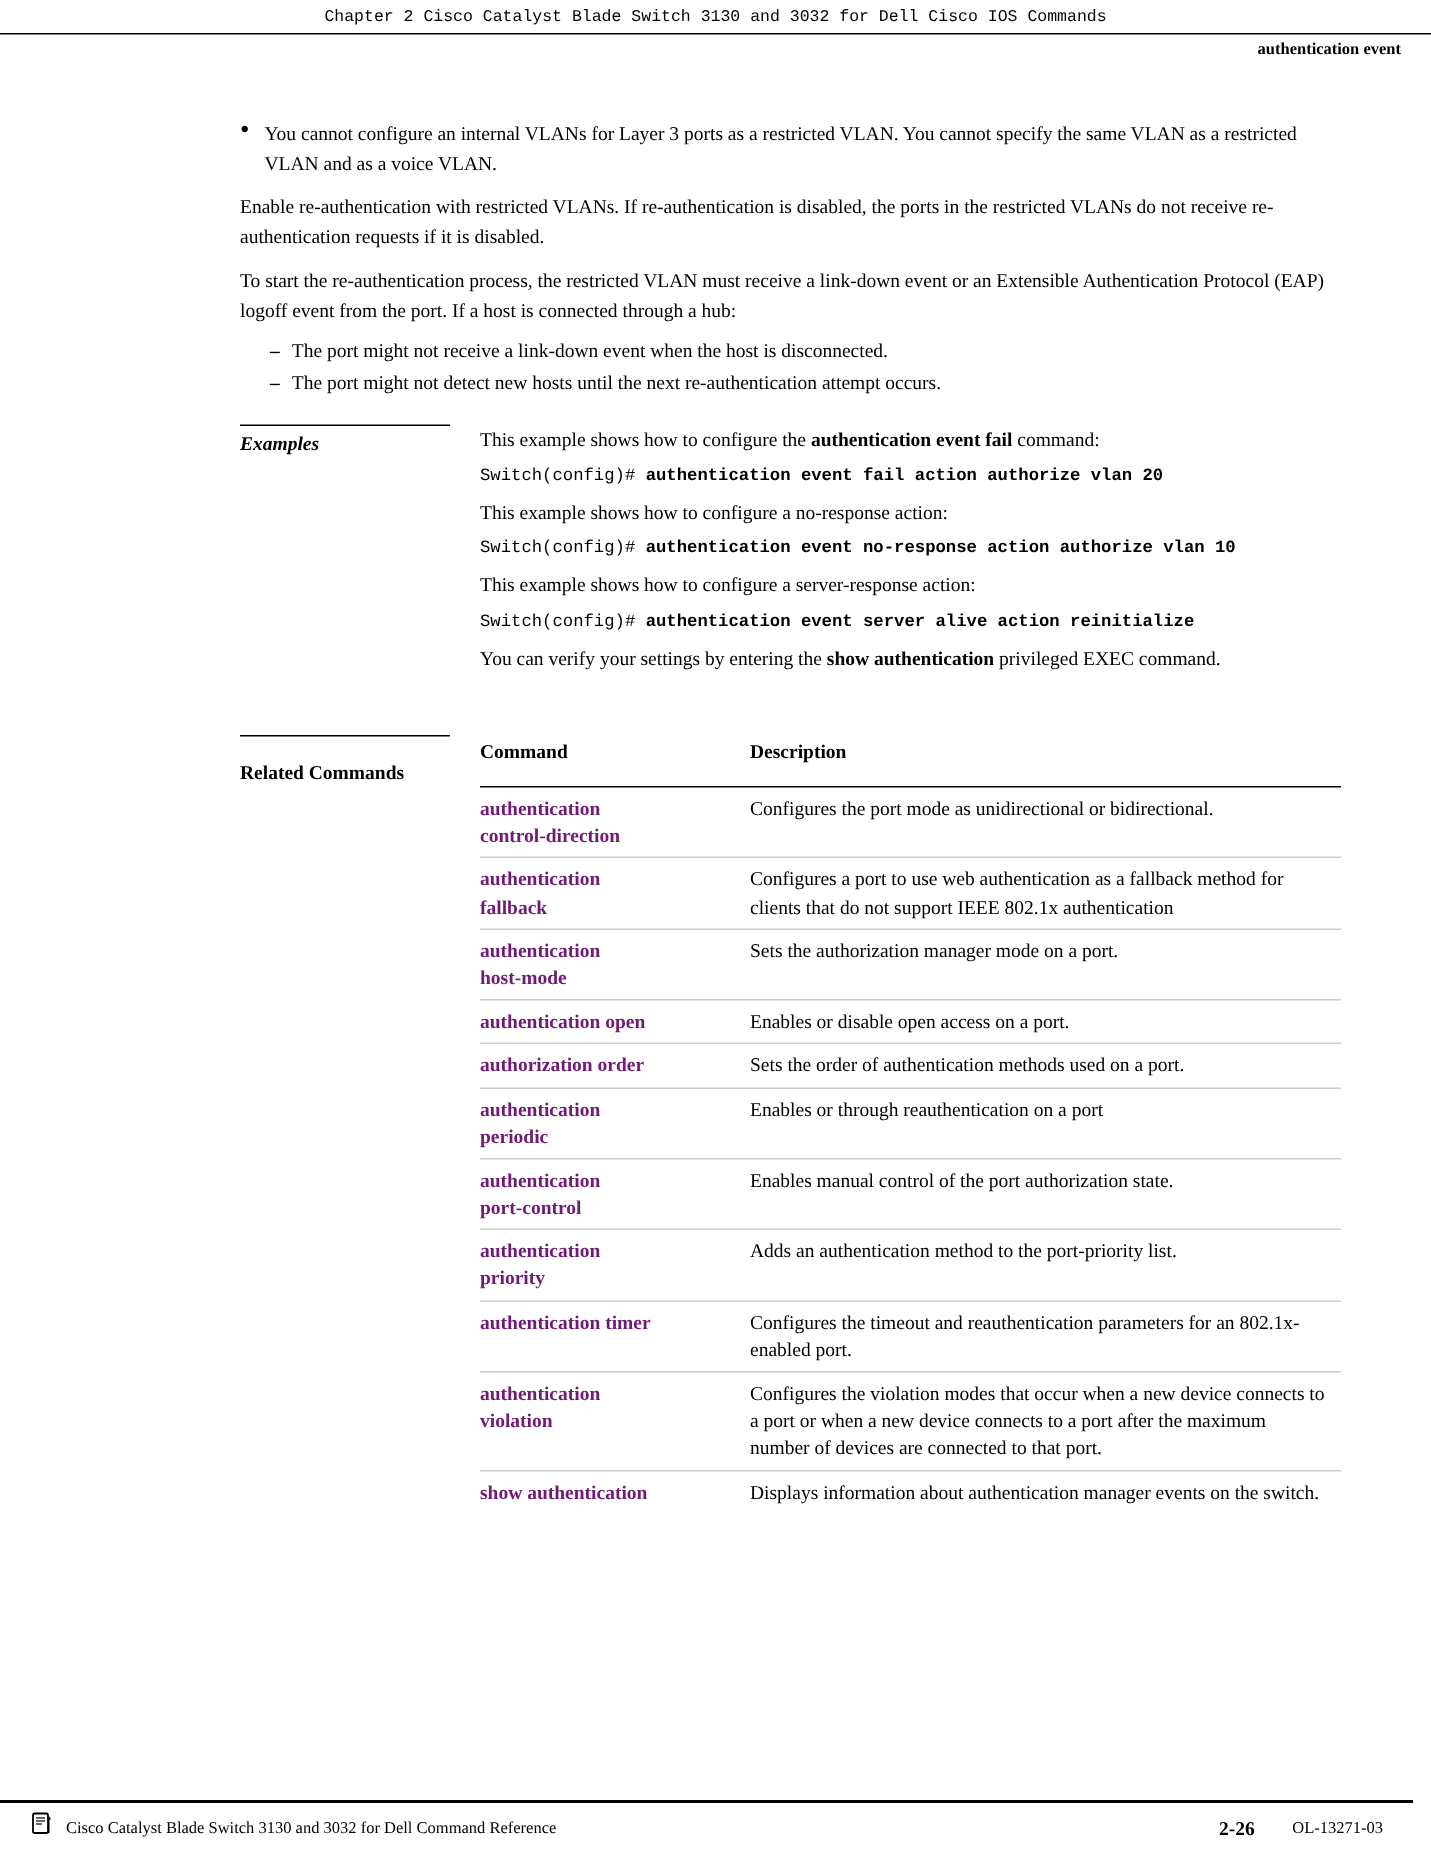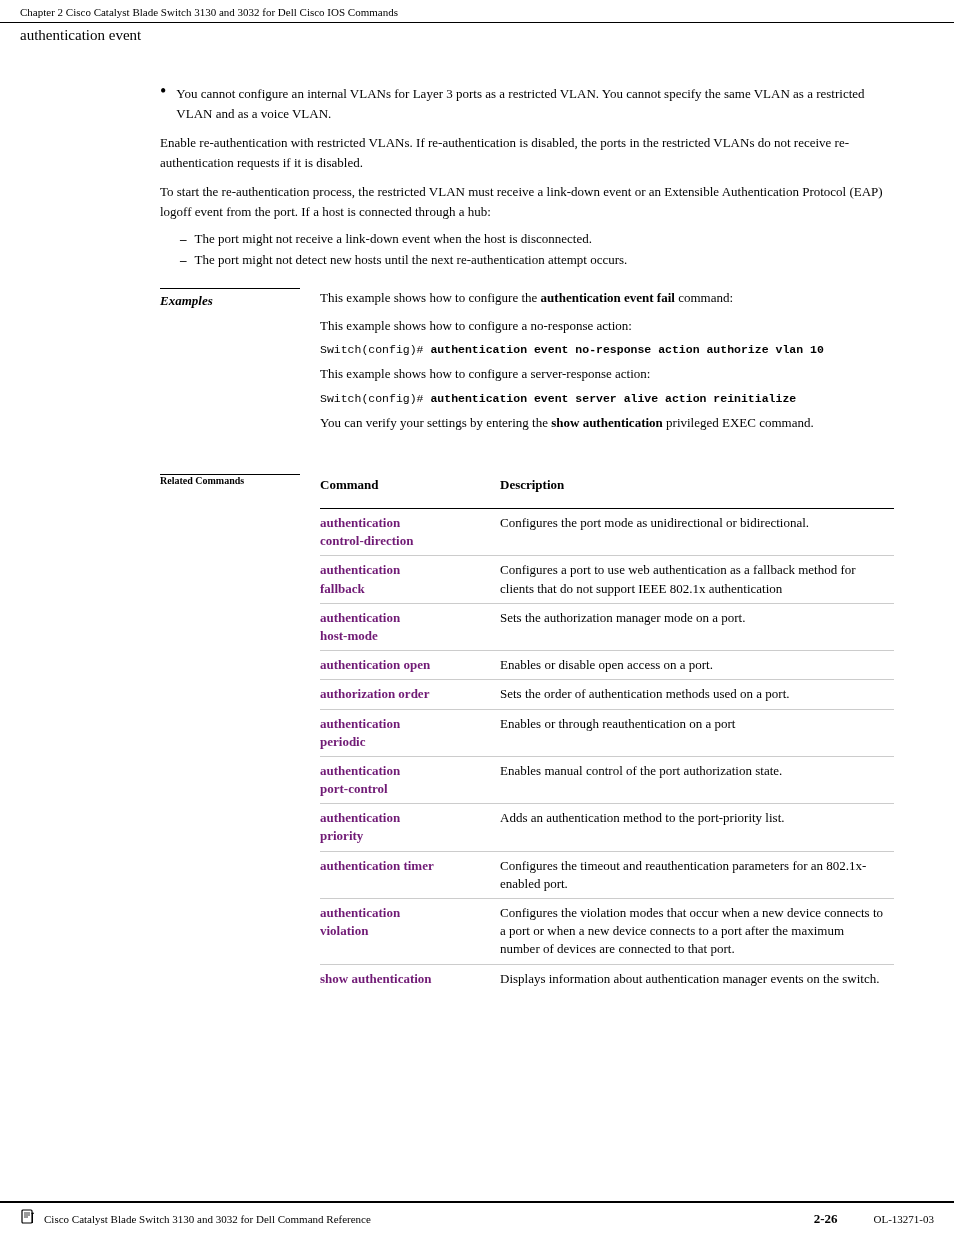--- a/index.html
+++ b/index.html
@@ -25,31 +25,33 @@
       justify-content: space-between;
       align-items: center;
       padding: 6px 20px 4px 20px;
       font-size: 11px;
     }
     .header-left {
       font-size: 11px;
     }
     .header-center {
       font-size: 11px;
-      text-align: left;
+      text-align: center;
       flex: 1;
+      font-family: Liberation Mono, monospace;
     }
     .header-right {
       font-size: 11px;
     }
     
     .sub-header {
       padding: 4px 20px 0 20px;
-      font-size: 15px;
-      font-weight: normal;
+      font-size: 11px;
+      font-weight: bold;
+      text-align: right;
     }
     
     .main-content {
       padding: 10px 60px 10px 160px;
     }
     
     .bullet-list {
       list-style: none;
       margin: 10px 0 10px 0;
     }
@@ -121,23 +123,23 @@
     
     .related-section {
       display: flex;
       align-items: flex-start;
       margin-top: 10px;
     }
     .related-label {
       width: 140px;
       min-width: 140px;
       font-weight: bold;
-      font-size: 10px;
+      font-size: 13px;
       border-top: 1px solid #000;
-      padding-top: 0;
+      padding-top: 16px;
       margin-right: 20px;
     }
     .related-table {
       flex: 1;
       border-collapse: collapse;
       font-size: 13px;
     }
     .related-table th {
       text-align: left;
       font-weight: bold;
@@ -161,21 +163,21 @@
     }
     .cmd-link {
       color: #701a75;
       font-weight: bold;
     }
     
     .page-footer {
       position: absolute;
       bottom: 0;
       left: 0;
-      right: 0;
+      right: 12px;
       border-top: 2px solid #000;
       display: flex;
       justify-content: space-between;
       align-items: center;
       padding: 6px 20px;
       font-size: 11px;
     }
     .footer-left {
       display: flex;
       align-items: center;
@@ -227,20 +229,23 @@
 
 
     <div style="margin-top: 20px;">
       <div class="section-row">
         <div class="section-label">Examples</div>
         <div class="section-body">
 
           <p class="para">
             <span>This example shows how to configure the </span><b>authentication event fail</b><span> command:</span>
           </p>
+          <div class="code-line">
+            <span>Switch(config)# </span><span class="code-bold">authentication event fail action authorize vlan 20</span>
+          </div>
 
           <p class="para">This example shows how to configure a no-response action:</p>
           <div class="code-line">
             <span>Switch(config)# </span><span class="code-bold">authentication event no-response action authorize vlan 10</span>
           </div>
 
           <p class="para">This example shows how to configure a server-response action:</p>
           <div class="code-line">
             <span>Switch(config)# </span><span class="code-bold">authentication event server alive action reinitialize</span>
           </div>
@@ -320,19 +325,19 @@
         <svg width="16" height="16" viewBox="0 0 16 16">
           <rect x="2" y="1" width="10" height="13" rx="1" fill="none" stroke="#000" stroke-width="1.2"></rect>
           <line x1="4" y1="4" x2="10" y2="4" stroke="#000" stroke-width="0.8"></line>
           <line x1="4" y1="6" x2="10" y2="6" stroke="#000" stroke-width="0.8"></line>
           <line x1="4" y1="8" x2="8" y2="8" stroke="#000" stroke-width="0.8"></line>
           <polygon points="13,3 14,5 13,5 13,14 12,14 12,5 11,5" fill="#000"></polygon>
         </svg>
       </span>
       <span>Cisco Catalyst Blade Switch 3130 and 3032 for Dell Command Reference</span>
     </div>
-    <div style="display:flex; align-items:center; gap: 36px;">
+    <div style="display:flex; align-items:center; gap: 25px;">
       <span class="page-num">2-26</span>
       <span>OL-13271-03</span>
     </div>
   </div>
 
 </div>
 
 </body></html>

